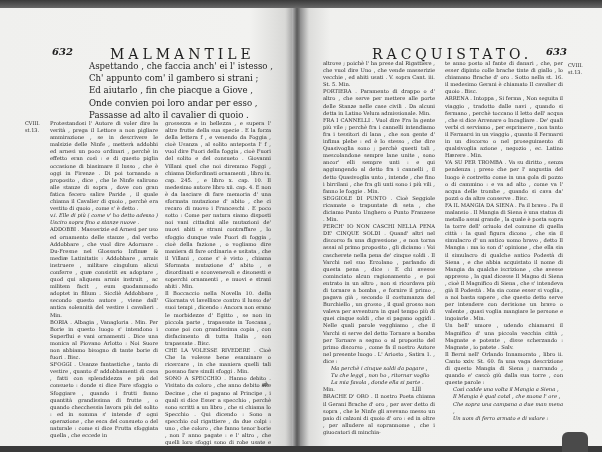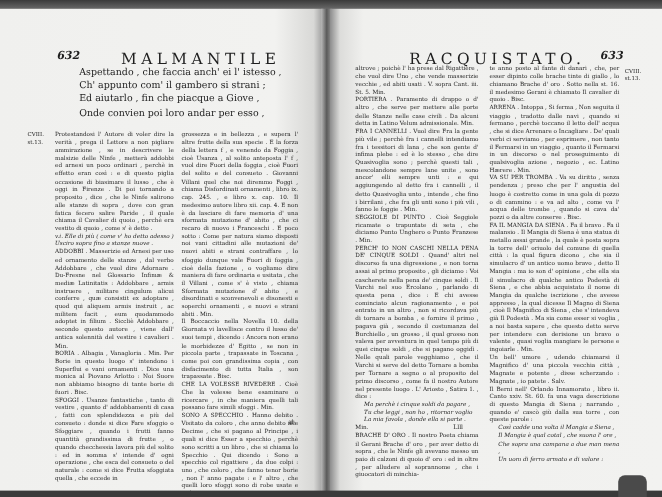--- a/index.html
+++ b/index.html
@@ -24,25 +24,26 @@
 </style>
 </head>
 <body>
 
 <div class="top-shadow"></div>
 
 <div class="page page-left">
   <div class="pnum" style="left:52px;">632</div>
   <div class="runhead" style="left:110px;">MALMANTILE</div>
 
-  <div class="verse" style="left:72px;top:52px;">
+  <div class="verse" style="left:89px;top:52px;">
     <div>Aspettando , che faccia anch' ei l' istesso ,</div>
     <div>Ch' appunto com' il gambero si strani ;</div>
     <div>Ed aiutarlo , fin che piacque a Giove ,</div>
     <div>Onde convien poi loro andar per esso ,</div>
+    <div>Passasse ad alto il cavalier di quoio .</div>
   </div>
 
   <div class="margin-note" style="left:25px;top:112px;">
     <div>CVIII.</div>
     <div>st.13.</div>
   </div>
 
   <div class="col" style="left:50px;top:112px;width:108px;">
     <p>Protestandosi l' Autore di voler dire la verità , prega il Lettore a non pigliare ammirazione , se in descrivere le malsizie delle Ninfe , metterà addobbi ed arnesi un poco ordinari , perchè in effetto eran così : e di questo piglia occasione di biasimare il lusso , che è oggi in Firenze . Di poi tornando a proposito , dice , che le Ninfe salirono alle stanze di sopra , dove con gran fatica fecero salire Paride , il quale chiama il Cavalier di quoio , perchè era vestito di quoio , come s' è detto .</p>
     <p style="font-style:italic;">v.i. Elle di più ( come v' ho detto adesso ) Usciro sopra fino a stanze nuove .</p>

